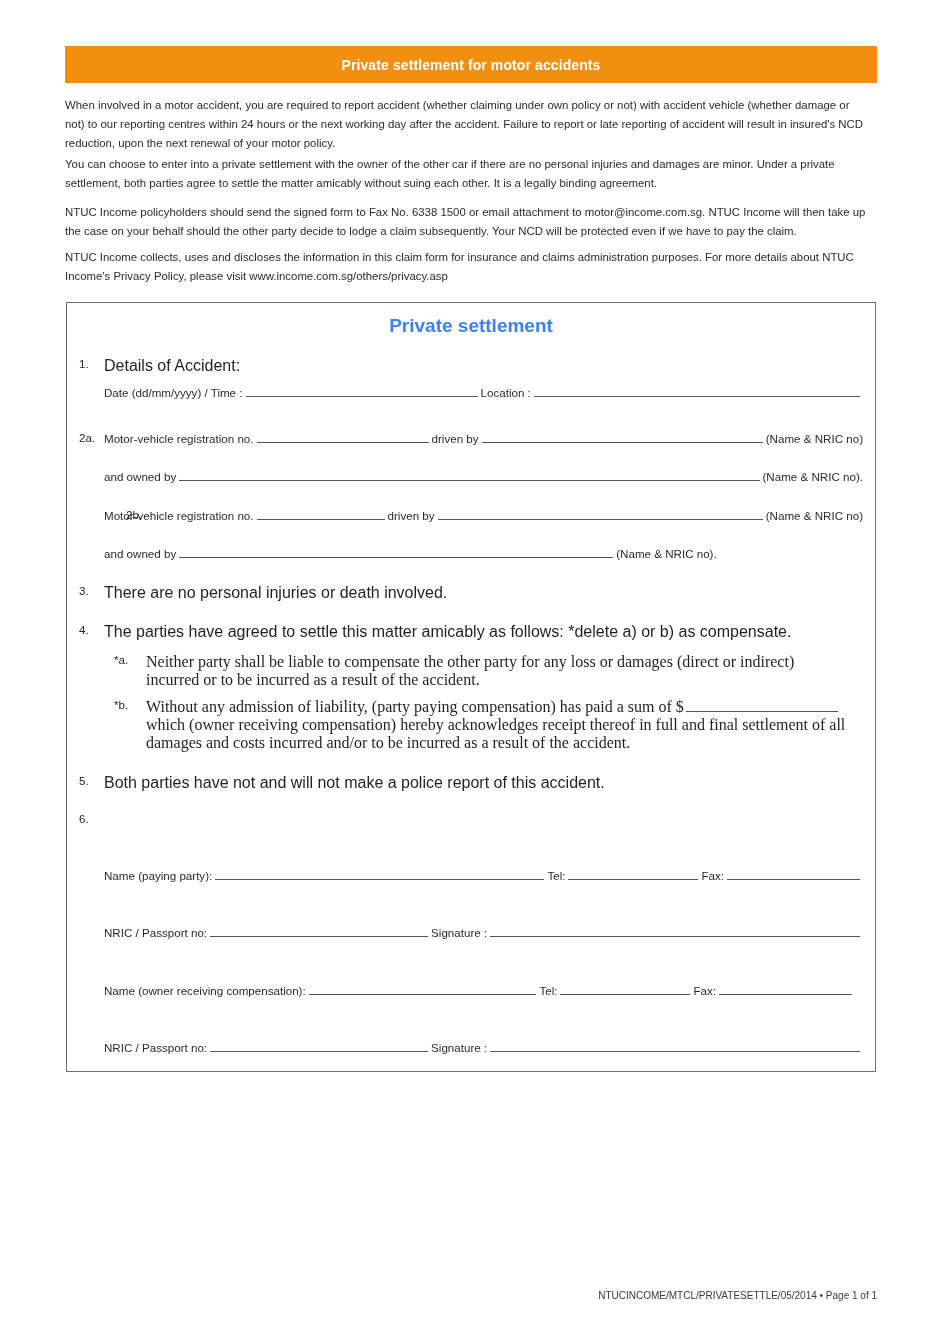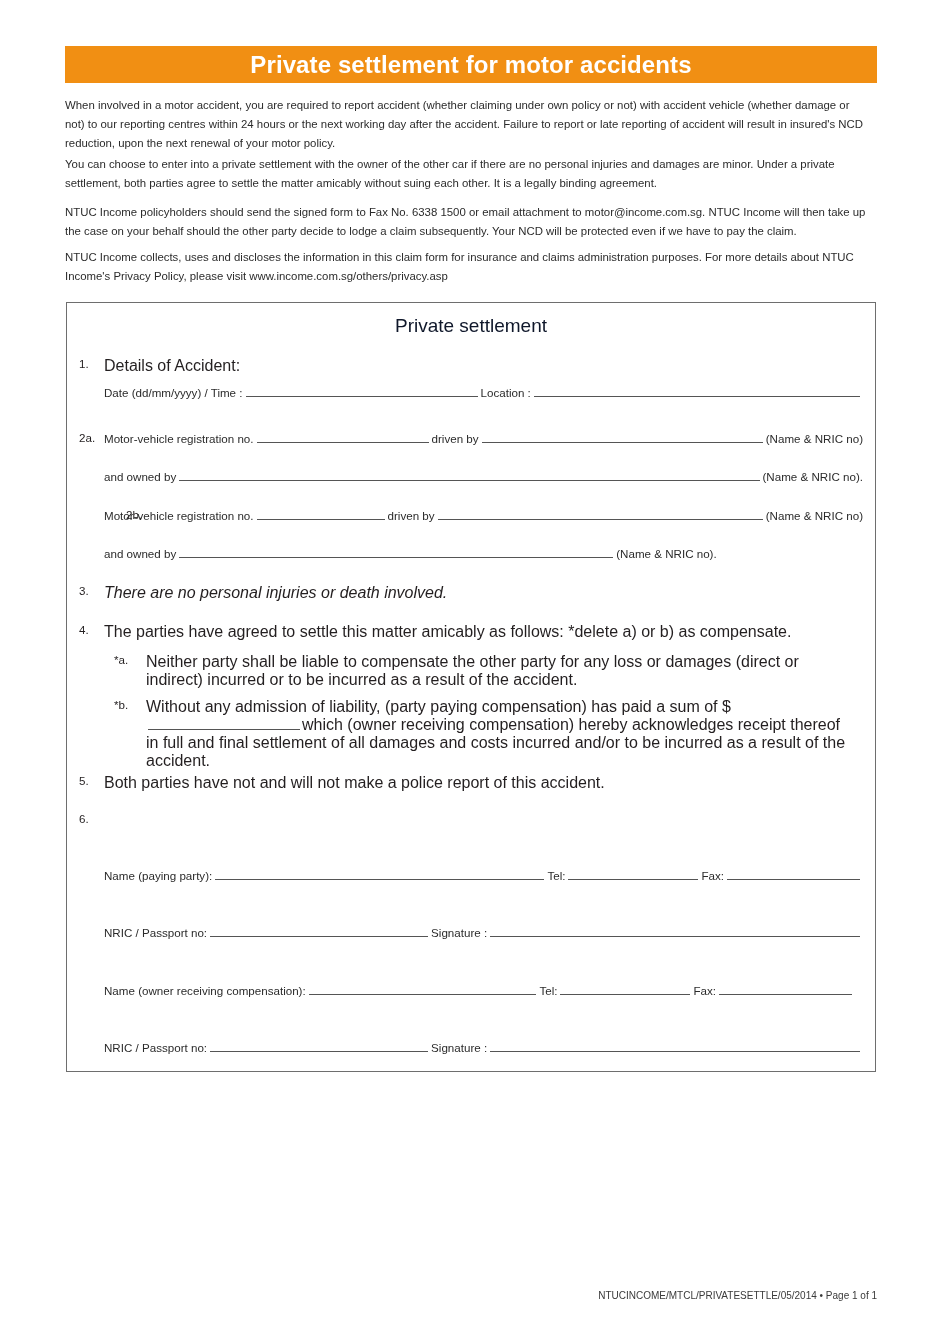--- a/index.html
+++ b/index.html
@@ -26,21 +26,21 @@
     top: 46px;
     width: 812px;
     height: 37px;
     background: #F18F13;
     display: flex;
     align-items: center;
     justify-content: center;
   }
   .banner-title {
     color: #ffffff;
-    font-size: 24px;
+    font-size: 14px;
     font-weight: bold;
     letter-spacing: 0.1px;
   }
 
   
   .intro {
     position: absolute;
     left: 65px;
     width: 805px;
     font-size: 11.4px;
@@ -63,22 +63,22 @@
     border: 1px solid #6e6e6e;
     box-sizing: border-box;
   }
   .form-title {
     position: absolute;
     left: 0;
     top: 12px;
     width: 100%;
     text-align: center;
     font-size: 19px;
-    font-weight: normal;
-    color: #0f172a;
+    font-weight: bold;
+    color: #3b82f6;
   }
   .num {
     position: absolute;
     left: 12px;
     width: 26px;
     font-size: 11.6px;
   }
   .rowbody {
     position: absolute;
     left: 37px;
@@ -87,20 +87,21 @@
   .sub-num {
     position: absolute;
     left: 47px;
     width: 30px;
     font-size: 11.6px;
   }
   .sub-body {
     position: absolute;
     left: 79px;
     right: 25px;
+    font-family: Liberation Serif, serif;
   }
 
   
   .fl {
     display: inline-block;
     border-bottom: 1px solid #555;
     height: 11px;
     vertical-align: baseline;
     margin: 0 2px;
   }
@@ -194,21 +195,21 @@
       <span class="lbl">(Name &amp; NRIC no)</span>
     </div>
 
     <div class="fieldline" style="left:37px; top:243px;">
       <span class="lbl">and owned by</span>
       <span class="grow" style="width:434px;"></span>
       <span class="lbl">(Name &amp; NRIC no).</span>
     </div>
 
     <div class="num" style="top:281px;">3.</div>
-    <div class="rowbody" style="top:281px;font-style:italic;">There are no personal injuries or death involved.</div>
+    <div class="rowbody" style="top:281px;">There are no personal injuries or death involved.</div>
 
     <div class="num" style="top:320px;">4.</div>
     <div class="rowbody" style="top:320px;">The parties have agreed to settle this matter amicably as follows: *delete a) or b) as compensate.</div>
 
     <div class="sub-num" style="top:350px;">*a.</div>
     <div class="sub-body" style="top:350px;">Neither party shall be liable to compensate the other party for any loss or damages (direct or indirect) incurred or to be incurred as a result of the accident.</div>
 
     <div class="sub-num" style="top:395px;">*b.</div>
     <div class="sub-body" style="top:395px;"><span>Without any admission of liability, (party paying compensation) has paid a sum of $</span><span class="fl" style="width:152px;"></span><span>which (owner receiving compensation) hereby acknowledges receipt thereof in full and final settlement of all damages and costs incurred and/or to be incurred as a result of the accident.</span></div>
 

